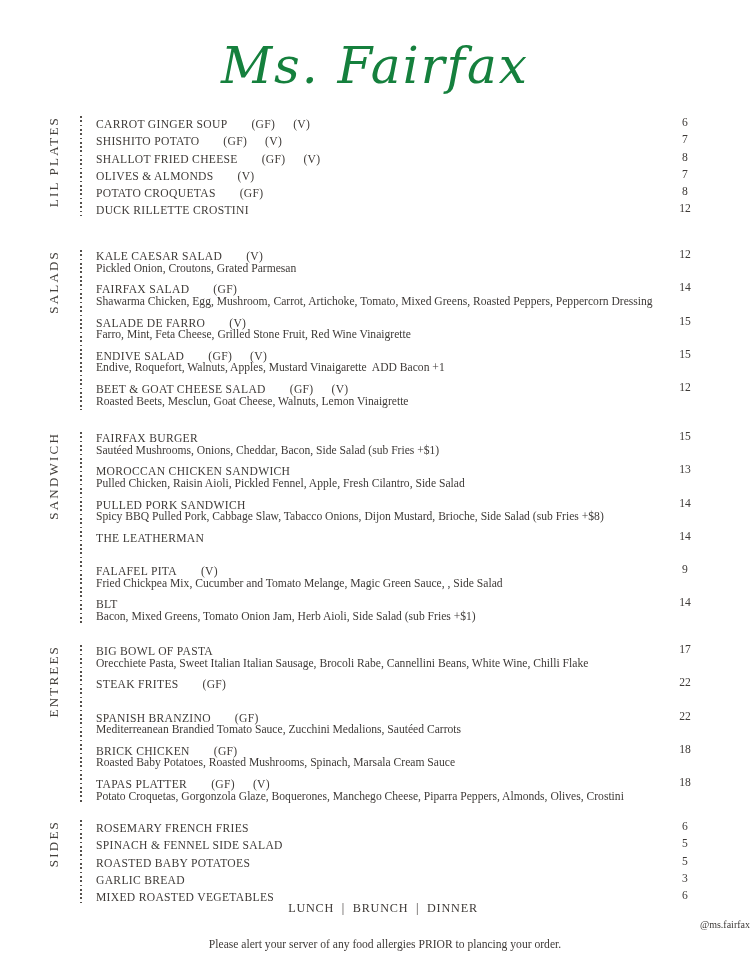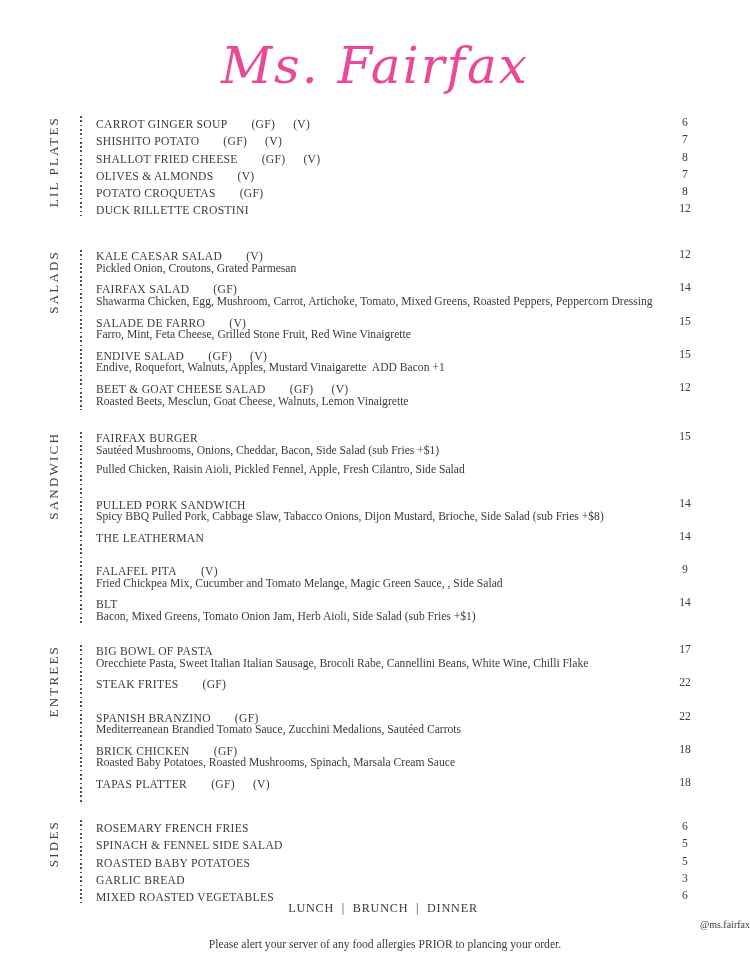--- a/index.html
+++ b/index.html
@@ -20,21 +20,21 @@
     left: 0;
     width: 100%;
     margin: 0;
     text-align: center;
     font-family: "DejaVu Serif", serif;
     font-style: italic;
     font-weight: normal;
     font-size: 50px;
     line-height: 72px;
     letter-spacing: 2px;
-    color: #ec4899;
+    color: #15803d;
   }
 
   
   .menu-section { position: absolute; left: 0; width: 750px; }
   #sec-0 { top: 114px; height: 106px; }
   #sec-1 { top: 248px; height: 164px; }
   #sec-2 { top: 430px; height: 198px; }
   #sec-3 { top: 643px; height: 164px; }
   #sec-4 { top: 818px; height: 92px; }
 
@@ -162,20 +162,21 @@
 
   <section class="menu-section double" id="sec-2">
     <span class="section-label">SANDWICH</span>
     <span class="dots"></span>
     <div class="items">
         <div class="item">
           <div class="item-head"><span class="item-name">FAIRFAX BURGER</span><span class="item-price">15</span></div>
           <div class="item-desc">Sautéed Mushrooms, Onions, Cheddar, Bacon, Side Salad (sub Fries +$1)</div>
         </div>
         <div class="item">
+          <div class="item-head"><span class="item-name">MOROCCAN CHICKEN SANDWICH</span><span class="item-price">13</span></div>
           <div class="item-desc">Pulled Chicken, Raisin Aioli, Pickled Fennel, Apple, Fresh Cilantro, Side Salad</div>
         </div>
         <div class="item">
           <div class="item-head"><span class="item-name">PULLED PORK SANDWICH</span><span class="item-price">14</span></div>
           <div class="item-desc">Spicy BBQ Pulled Pork, Cabbage Slaw, Tabacco Onions, Dijon Mustard, Brioche, Side Salad (sub Fries +$8)</div>
         </div>
         <div class="item">
           <div class="item-head"><span class="item-name">THE LEATHERMAN</span><span class="item-price">14</span></div>
         </div>
         <div class="item">
@@ -203,20 +204,21 @@
         <div class="item">
           <div class="item-head"><span class="item-name">SPANISH BRANZINO</span><span class="item-tag">(GF)</span><span class="item-price">22</span></div>
           <div class="item-desc">Mediterreanean Brandied Tomato Sauce, Zucchini Medalions, Sautéed Carrots</div>
         </div>
         <div class="item">
           <div class="item-head"><span class="item-name">BRICK CHICKEN</span><span class="item-tag">(GF)</span><span class="item-price">18</span></div>
           <div class="item-desc">Roasted Baby Potatoes, Roasted Mushrooms, Spinach, Marsala Cream Sauce</div>
         </div>
         <div class="item">
           <div class="item-head"><span class="item-name">TAPAS PLATTER</span><span class="item-tag">(GF)</span><span class="item-tag">(V)</span><span class="item-price">18</span></div>
+          <div class="item-desc">Potato Croquetas, Gorgonzola Glaze, Boquerones, Manchego Cheese, Piparra Peppers, Almonds, Olives, Crostini</div>
         </div>
       </div>
   </section>
 
   <section class="menu-section single" id="sec-4">
     <span class="section-label">SIDES</span>
     <span class="dots"></span>
     <div class="items">
         <div class="item">
           <div class="item-head"><span class="item-name">ROSEMARY FRENCH FRIES</span><span class="item-price">6</span></div>

